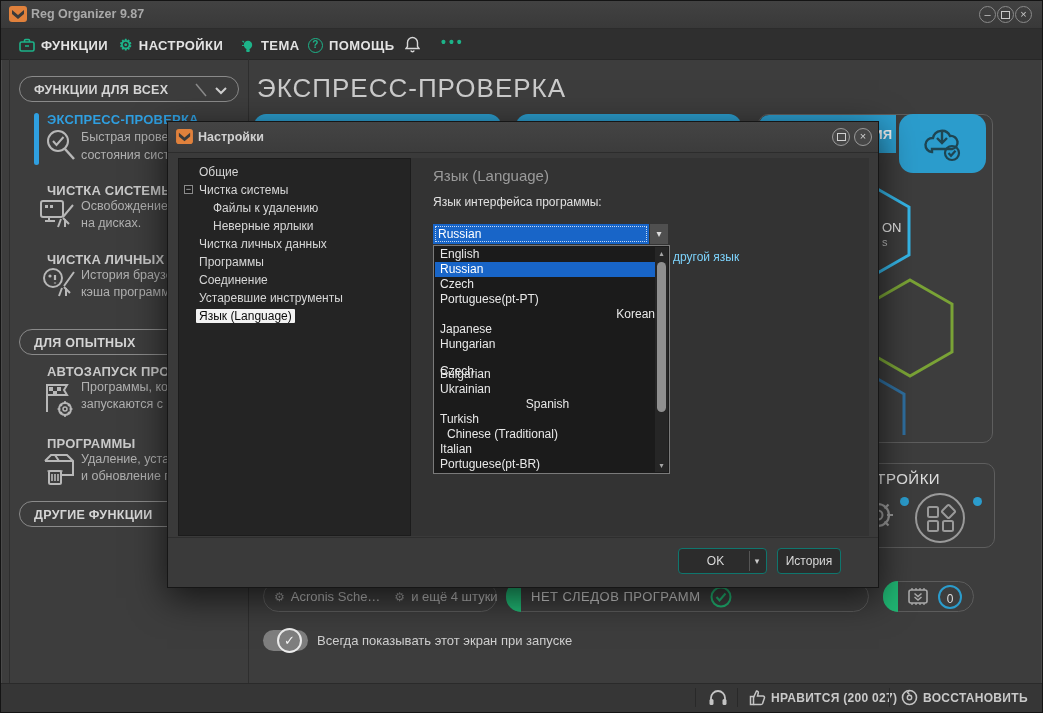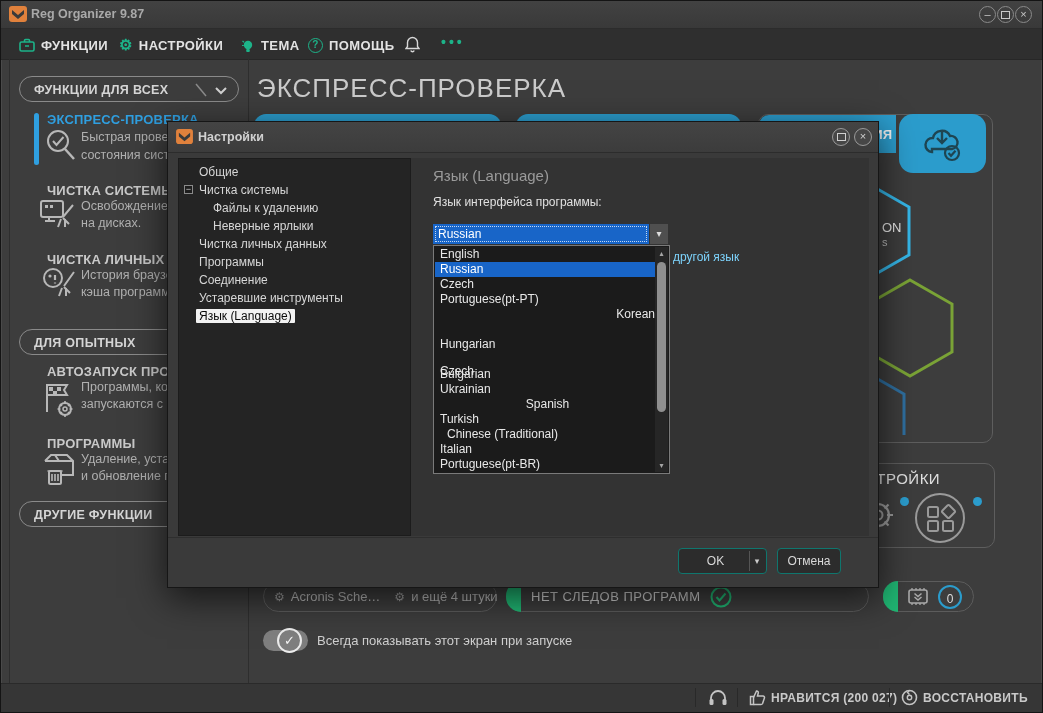--- a/index.html
+++ b/index.html
@@ -361,20 +361,21 @@
       <div class="abs combo-arrow" style="left:238px;top:66px;width:18px;height:20px;">▾</div>
 
       <div class="abs link" style="left:262px;top:92px;">другой язык</div>
 
       <div class="abs dropdown" style="left:22px;top:87px;width:237px;height:229px;">
         <div class="opt" style="top:1px;">English</div>
         <div class="opt opt-sel" style="top:16px;">Russian</div>
         <div class="opt" style="top:31px;">Czech</div>
         <div class="opt" style="top:46px;">Portuguese(pt-PT)</div>
         <div class="opt" style="top:61px;text-align:right;">Korean</div>
+        <div class="opt" style="top:76px;">Japanese</div>
         <div class="opt" style="top:91px;">Hungarian</div>
         <div class="opt" style="top:118px;">Czech</div>
         <div class="opt" style="top:121px;">Bulgarian</div>
         <div class="opt" style="top:136px;">Ukrainian</div>
         <div class="opt" style="top:151px;text-align:center;">Spanish</div>
         <div class="opt" style="top:166px;">Turkish</div>
         <div class="opt" style="top:181px;padding-left:12px;">Chinese (Traditional)</div>
         <div class="opt" style="top:196px;">Italian</div>
         <div class="opt" style="top:211px;">Portuguese(pt-BR)</div>
         <div class="scrollbar">
@@ -384,16 +385,16 @@
         </div>
       </div>
     </div>
 
     <div class="abs dlg-footer-line"></div>
     <div class="abs btn" style="left:510px;top:426px;width:89px;height:26px;line-height:24px;">
       <span style="margin-right:14px;">OK</span>
       <span class="ok-divider"></span>
       <span class="ok-arrow">▾</span>
     </div>
-    <div class="abs btn" style="left:609px;top:426px;width:64px;height:26px;line-height:24px;">Отмена</div>
+    <div class="abs btn" style="left:609px;top:426px;width:64px;height:26px;line-height:24px;">История</div>
   </div>
 
 </div>
 
 </body></html>

